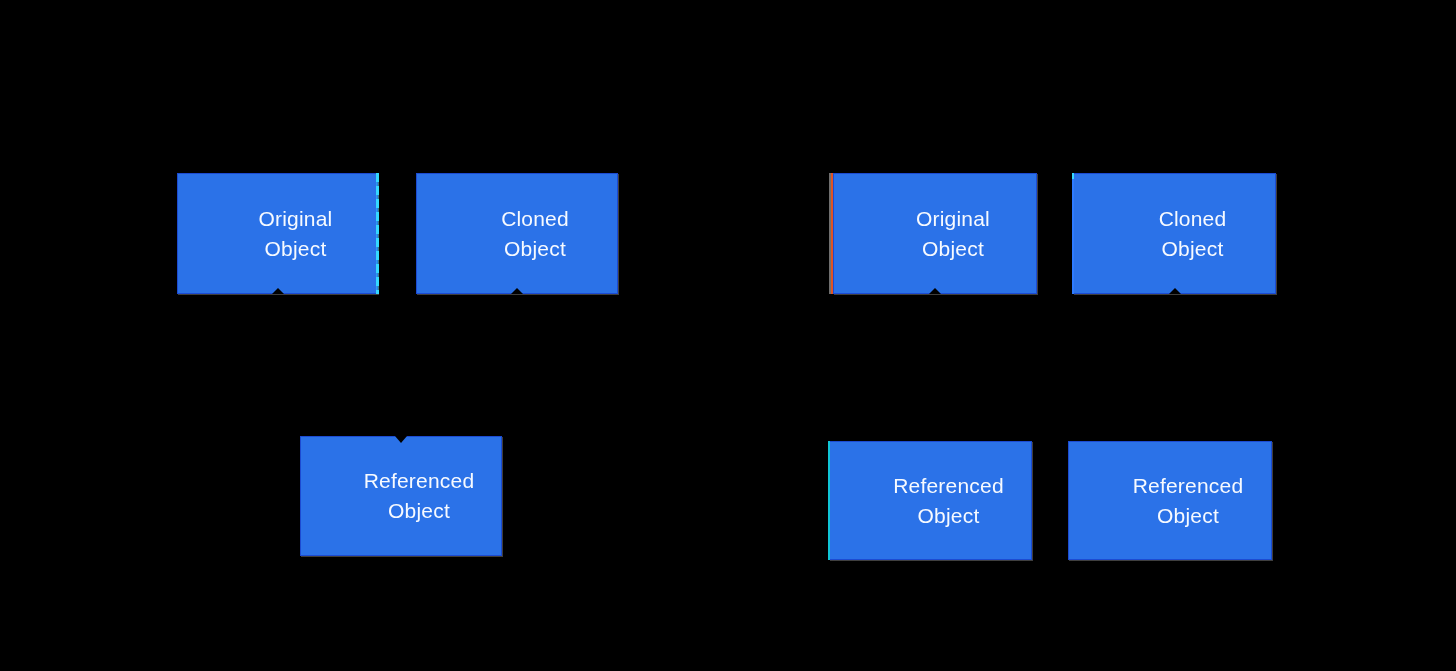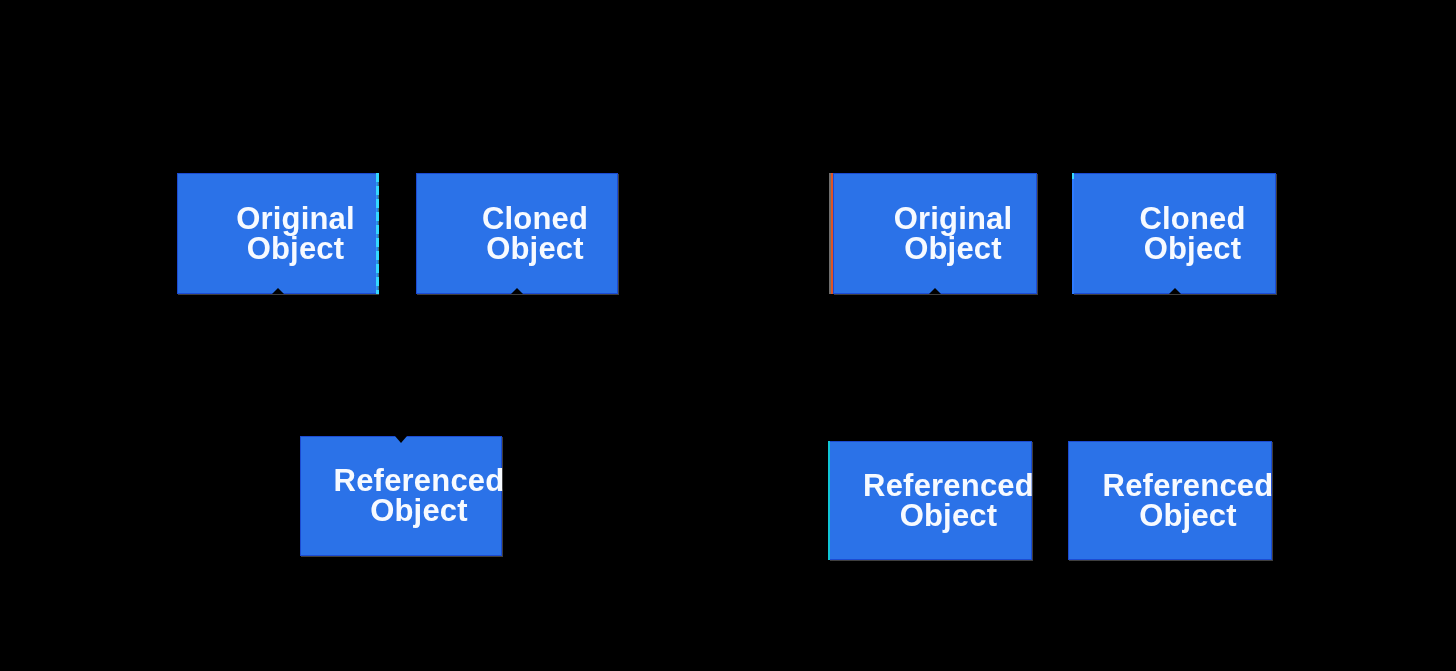--- a/index.html
+++ b/index.html
@@ -28,23 +28,23 @@
     display:flex;align-items:center;justify-content:center;
     text-align:center;
     box-sizing:border-box;
     background:var(--box-fill);
     border:1px solid var(--box-border);
     box-shadow:1px 1px 0 0 var(--box-fringe);
     color:var(--label-text);
   }
   .lbl{
     white-space:pre-line;
-    font-size:31px;
+    font-size:21px;
     line-height:30px;
-    font-weight:700;
+    font-weight:400;
     letter-spacing:.2px;
     margin-left:36px;
   }
   .notch{position:absolute;width:0;height:0;pointer-events:none;}
   .notch-bottom{
     left:50%;bottom:-1px;transform:translateX(-50%);
     border-left:6px solid transparent;
     border-right:6px solid transparent;
     border-bottom:6px solid var(--background);
   }

